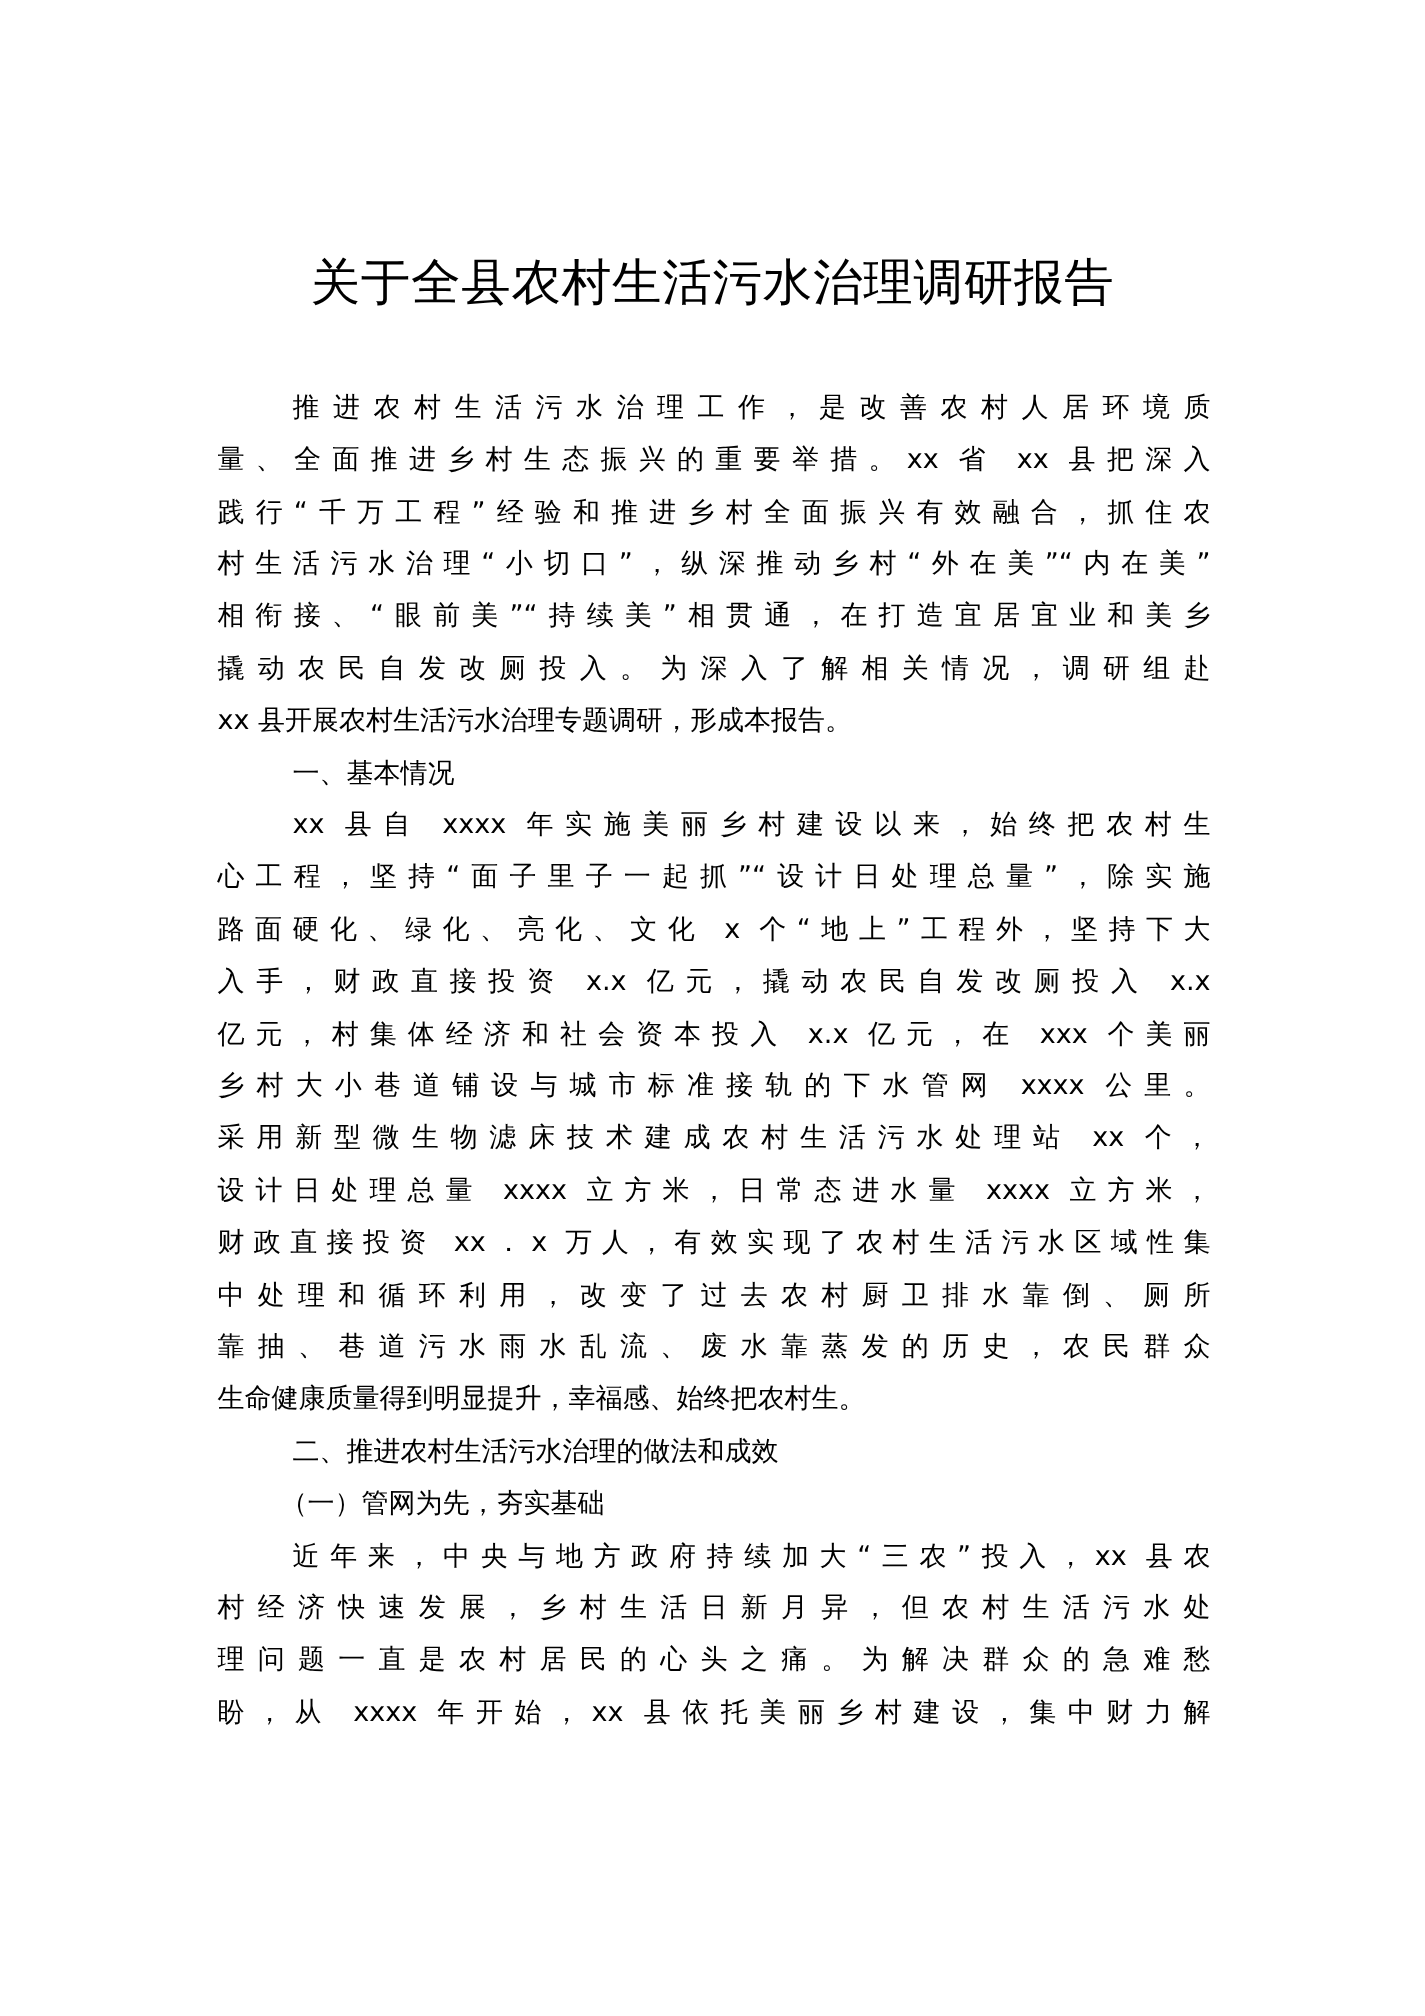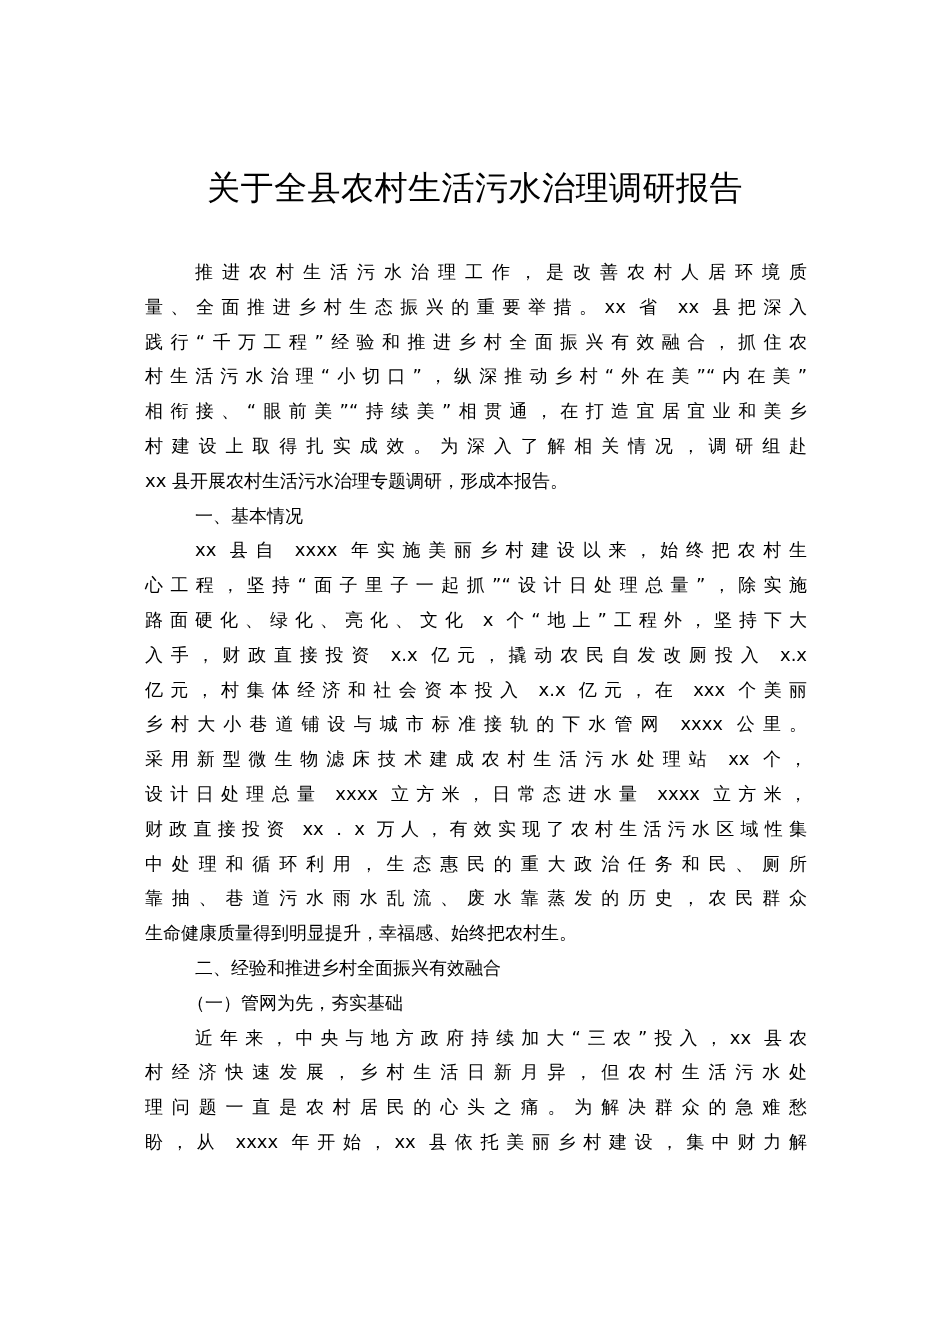--- a/index.html
+++ b/index.html
@@ -16,35 +16,35 @@
 <body>
 
 <div class="page">
   <div class="title">关于全县农村生活污水治理调研报告</div>
   <div class="body" id="doc-body">
       <div class="line indent">推进农村生活污水治理工作，是改善农村人居环境质</div>
       <div class="line">量、全面推进乡村生态振兴的重要举措。xx 省 xx 县把深入</div>
       <div class="line">践行“千万工程”经验和推进乡村全面振兴有效融合，抓住农</div>
       <div class="line">村生活污水治理“小切口”，纵深推动乡村“外在美”“内在美”</div>
       <div class="line">相衔接、“眼前美”“持续美”相贯通，在打造宜居宜业和美乡</div>
-      <div class="line">村建设上取得扎实成效。为深入了解相关情况，调研组赴</div>
+      <div class="line">撬动农民自发改厕投入。为深入了解相关情况，调研组赴</div>
       <div class="line last">xx 县开展农村生活污水治理专题调研，形成本报告。</div>
       <div class="line indent last">一、基本情况</div>
       <div class="line indent">xx 县自 xxxx 年实施美丽乡村建设以来，始终把农村生</div>
       <div class="line">心工程，坚持“面子里子一起抓”“设计日处理总量”，除实施</div>
       <div class="line">路面硬化、绿化、亮化、文化 x 个“地上”工程外，坚持下大</div>
       <div class="line">入手，财政直接投资 x.x 亿元，撬动农民自发改厕投入 x.x</div>
       <div class="line">亿元，村集体经济和社会资本投入 x.x 亿元，在 xxx 个美丽</div>
       <div class="line">乡村大小巷道铺设与城市标准接轨的下水管网 xxxx 公里。</div>
       <div class="line">采用新型微生物滤床技术建成农村生活污水处理站 xx 个，</div>
       <div class="line">设计日处理总量 xxxx 立方米，日常态进水量 xxxx 立方米，</div>
       <div class="line">财政直接投资 xx．x 万人，有效实现了农村生活污水区域性集</div>
-      <div class="line">中处理和循环利用，生态惠民的重大政治任务和民、厕所</div>
+      <div class="line">中处理和循环利用，改变了过去农村厨卫排水靠倒、厕所</div>
       <div class="line">靠抽、巷道污水雨水乱流、废水靠蒸发的历史，农民群众</div>
       <div class="line last">生命健康质量得到明显提升，幸福感、始终把农村生。</div>
-      <div class="line indent last">二、经验和推进乡村全面振兴有效融合</div>
+      <div class="line indent last">二、推进农村生活污水治理的做法和成效</div>
       <div class="line sub-indent last">（一）管网为先，夯实基础</div>
       <div class="line indent">近年来，中央与地方政府持续加大“三农”投入，xx 县农</div>
       <div class="line">村经济快速发展，乡村生活日新月异，但农村生活污水处</div>
       <div class="line">理问题一直是农村居民的心头之痛。为解决群众的急难愁</div>
       <div class="line">盼，从 xxxx 年开始，xx 县依托美丽乡村建设，集中财力解</div>
     </div>
 </div>
 
 </body></html>

